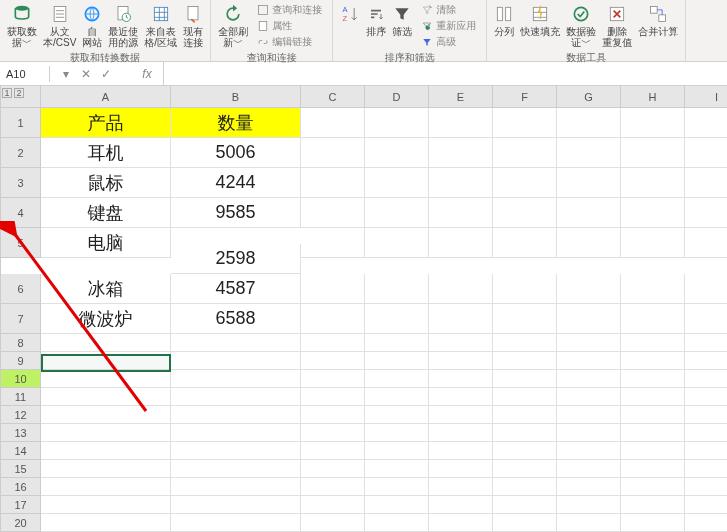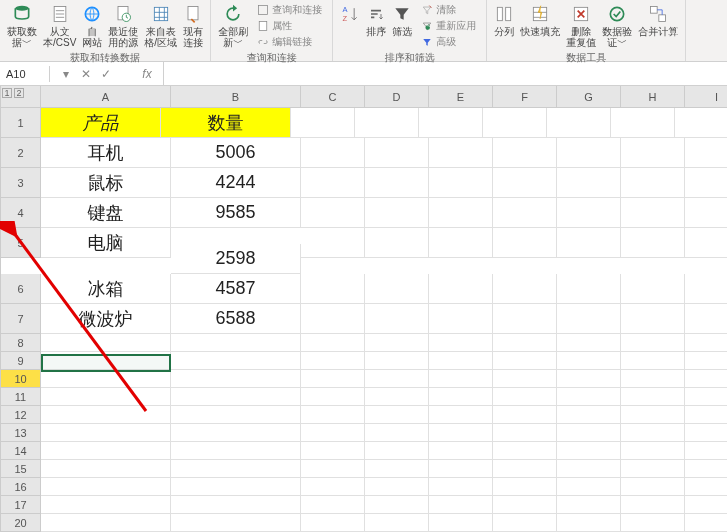--- a/index.html
+++ b/index.html
@@ -29,21 +29,21 @@
   .outline-col { width: 18px; background: #f0f0f0; border-right: 1px solid #ccc; position: relative; }
   .outline-btn { position: absolute; top: 2px; left: 2px; font-size: 9px; color: #666; display:flex; gap:2px;}
   .outline-num { width:10px; height:10px; border:1px solid #aaa; display:flex;align-items:center;justify-content:center;}
   .corner { width: 40px; height: 22px; background: #e6e6e6; border-right: 1px solid #ccc; border-bottom: 1px solid #ccc; }
   .grid-inner { display: flex; flex-direction: column; flex: 1; }
   .col-hdrs { display: flex; height: 22px; background: #e6e6e6; }
   .col-hdr { border-right: 1px solid #ccc; border-bottom: 1px solid #ccc; display: flex; align-items: center; justify-content: center; font-size: 11px; color: #555; cursor: default; }
   .rows { position: relative; }
   .row { display: flex; }
   .row-hdr { width: 40px; background: #e6e6e6; border-right: 1px solid #ccc; border-bottom: 1px solid #ccc; display: flex; align-items: center; justify-content: center; font-size: 11px; color: #555; cursor: default; }
-  .row-hdr.sel { background: #fde047; }
+  .row-hdr.sel { background: #bef264; }
   .cell { border-right: 1px solid #e0e0e0; border-bottom: 1px solid #e0e0e0; padding: 2px 6px; font-size: 18px; display: flex; align-items: center; color: #222; overflow: hidden; white-space: nowrap; }
   .cell.hdr { background: #ffff00; font-weight: 500; }
   .cell.center { justify-content: center; }
   .row.short .cell, .row.short .row-hdr { height: 18px; font-size: 11px; }
   .row.tall .cell, .row.tall .row-hdr { height: 30px; }
   .active-cell { position: absolute; border: 2px solid #217346; pointer-events: none; background: rgba(33,115,70,0.05); }
 
   
   .arrow { position: absolute; pointer-events: none; }
 
@@ -235,36 +235,36 @@
               <rect x="4" y="4" width="16" height="16" fill="#fff" stroke="#888"></rect>
               <path d="M4 10h16M4 16h16" stroke="#888"></path>
               <path d="M13 2l-3 8h4l-2 8" fill="#f0c040" stroke="#daa520"></path>
             </svg>
           </div>
           <div class="rib-lbl">快速填充</div>
         </div>
         <div class="rib-btn">
           <div class="rib-ico">
             <svg viewBox="0 0 24 24" width="20" height="20">
+              <circle cx="12" cy="12" r="8" fill="none" stroke="#2e8b57" stroke-width="2"></circle>
+              <path d="M8 12l3 3 5-6" stroke="#2e8b57" fill="none" stroke-width="2"></path>
+            </svg>
+          </div>
+          <div class="rib-lbl">数据验
+证﹀</div>
+        </div>
+        <div class="rib-btn">
+          <div class="rib-ico">
+            <svg viewBox="0 0 24 24" width="20" height="20">
               <rect x="4" y="4" width="16" height="16" fill="#fff" stroke="#888"></rect>
               <path d="M8 8l8 8M16 8l-8 8" stroke="#c0392b" stroke-width="2"></path>
             </svg>
           </div>
           <div class="rib-lbl">删除
 重复值</div>
-        </div>
-        <div class="rib-btn">
-          <div class="rib-ico">
-            <svg viewBox="0 0 24 24" width="20" height="20">
-              <circle cx="12" cy="12" r="8" fill="none" stroke="#2e8b57" stroke-width="2"></circle>
-              <path d="M8 12l3 3 5-6" stroke="#2e8b57" fill="none" stroke-width="2"></path>
-            </svg>
-          </div>
-          <div class="rib-lbl">数据验
-证﹀</div>
         </div>
         <div class="rib-btn">
           <div class="rib-ico">
             <svg viewBox="0 0 24 24" width="20" height="20">
               <rect x="3" y="3" width="8" height="8" fill="#fff" stroke="#888"></rect>
               <rect x="13" y="13" width="8" height="8" fill="#fff" stroke="#888"></rect>
               <path d="M11 7h6v6" stroke="#4169e1" fill="none"></path>
             </svg>
           </div>
           <div class="rib-lbl">合并计算</div>
@@ -301,21 +301,21 @@
         <div class="col-hdr" style="width: 64px;">D</div>
         <div class="col-hdr" style="width: 64px;">E</div>
         <div class="col-hdr" style="width: 64px;">F</div>
         <div class="col-hdr" style="width: 64px;">G</div>
         <div class="col-hdr" style="width: 64px;">H</div>
         <div class="col-hdr" style="width: 64px;">I</div>
       </div>
     <div class="rows" id="rows">
         <div class="row tall">
           <div class="row-hdr">1</div>
-          <div class="cell hdr center" style="width: 120px; font-style: italic;">产品</div>
+          <div class="cell hdr center" style="width: 130px;">产品</div>
           <div class="cell hdr center" style="width: 130px; text-align: right;">数量</div>
           <div class="cell" style="width: 64px;"></div>
           <div class="cell" style="width: 64px;"></div>
           <div class="cell" style="width: 64px;"></div>
           <div class="cell" style="width: 64px;"></div>
           <div class="cell" style="width: 64px;"></div>
           <div class="cell" style="width: 64px;"></div>
           <div class="cell" style="width: 64px;"></div>
         </div>
         <div class="row tall">

